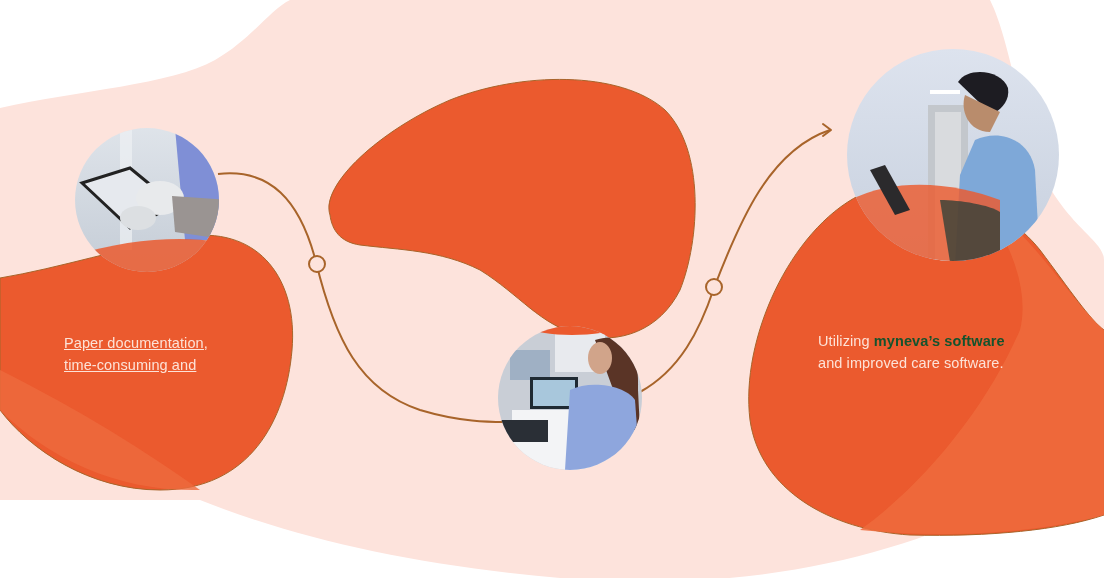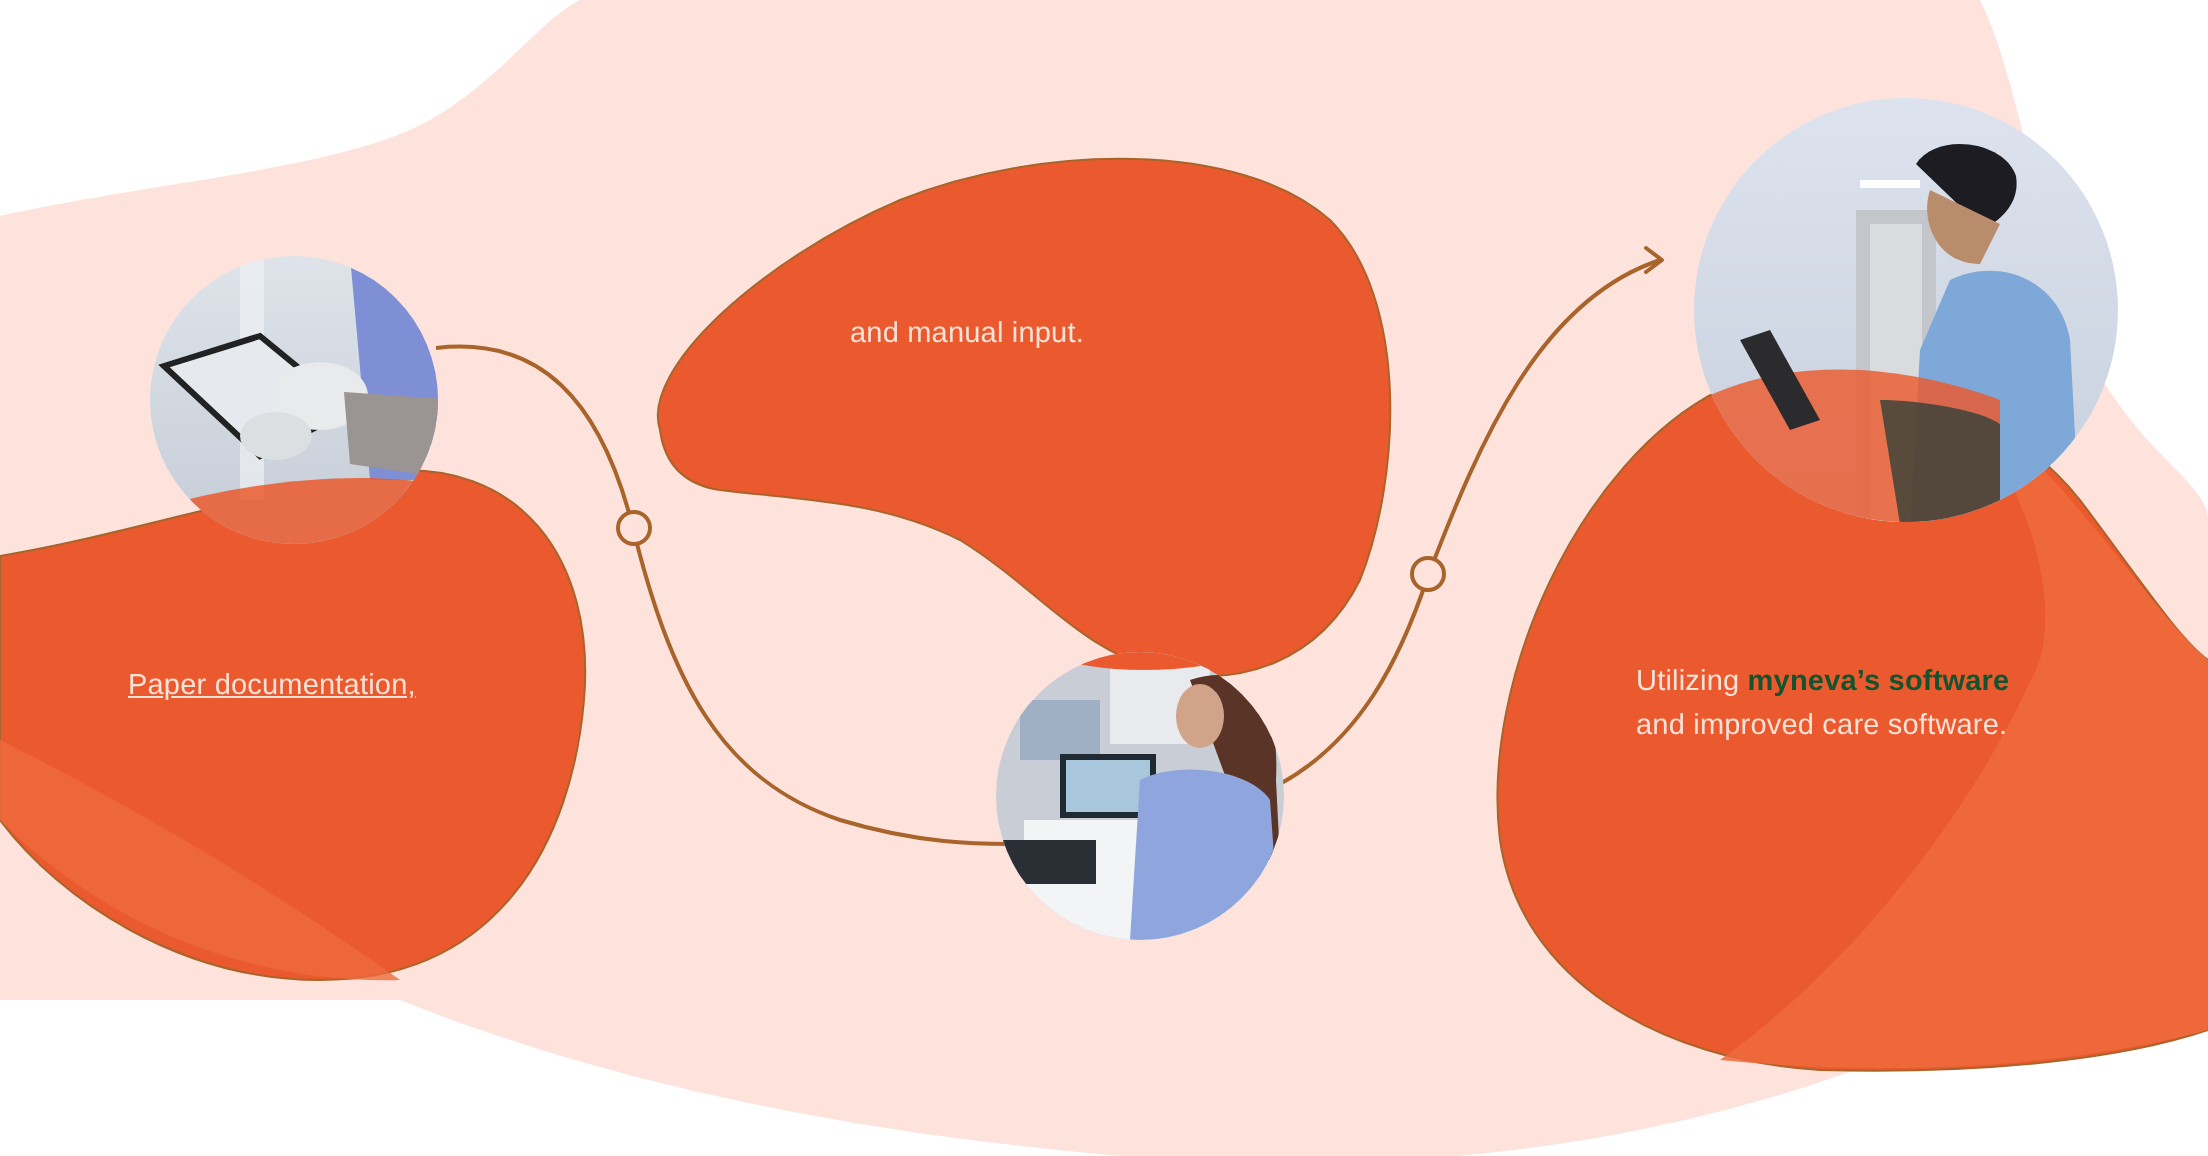--- a/index.html
+++ b/index.html
@@ -84,23 +84,23 @@
       <path d="M965 95 C 960 110, 968 132, 990 132 L 1000 112 Z" fill="#b98c6c"></path>
       <path d="M975 140 C 1000 128, 1030 140, 1035 170 L 1040 265 L 955 265 L 960 175 Z" fill="#7ea8d8"></path>
       <path d="M850 200 C 900 175, 960 185, 1000 200 L 1000 265 L 850 265 Z" fill="#eb5a2e" opacity="0.82"></path>
       <path d="M870 170 L 885 165 L 910 210 L 895 215 Z" fill="#2b2a2c"></path>
       <path d="M940 200 C 960 200, 990 205, 1000 212 L 1000 262 L 950 262 Z" fill="#1d3a34" opacity="0.7"></path>
     </g>
   </svg>
 
   <div class="text-block" style="left:64px; top:332px; width:220px;text-decoration:underline;">
     <div>Paper documentation,</div>
+    <div>time-consuming and</div>
   </div>
 
   <div class="text-block" style="left:425px; top:156px; width:260px;">
-    <div>and manual input.</div>
   </div>
 
   <div class="text-block" style="left:818px; top:330px; width:260px;">
     <div><span>Utilizing </span><strong>myneva’s software</strong></div>
     <div>and improved care software.</div>
   </div>
 </div>
 
 </body></html>

